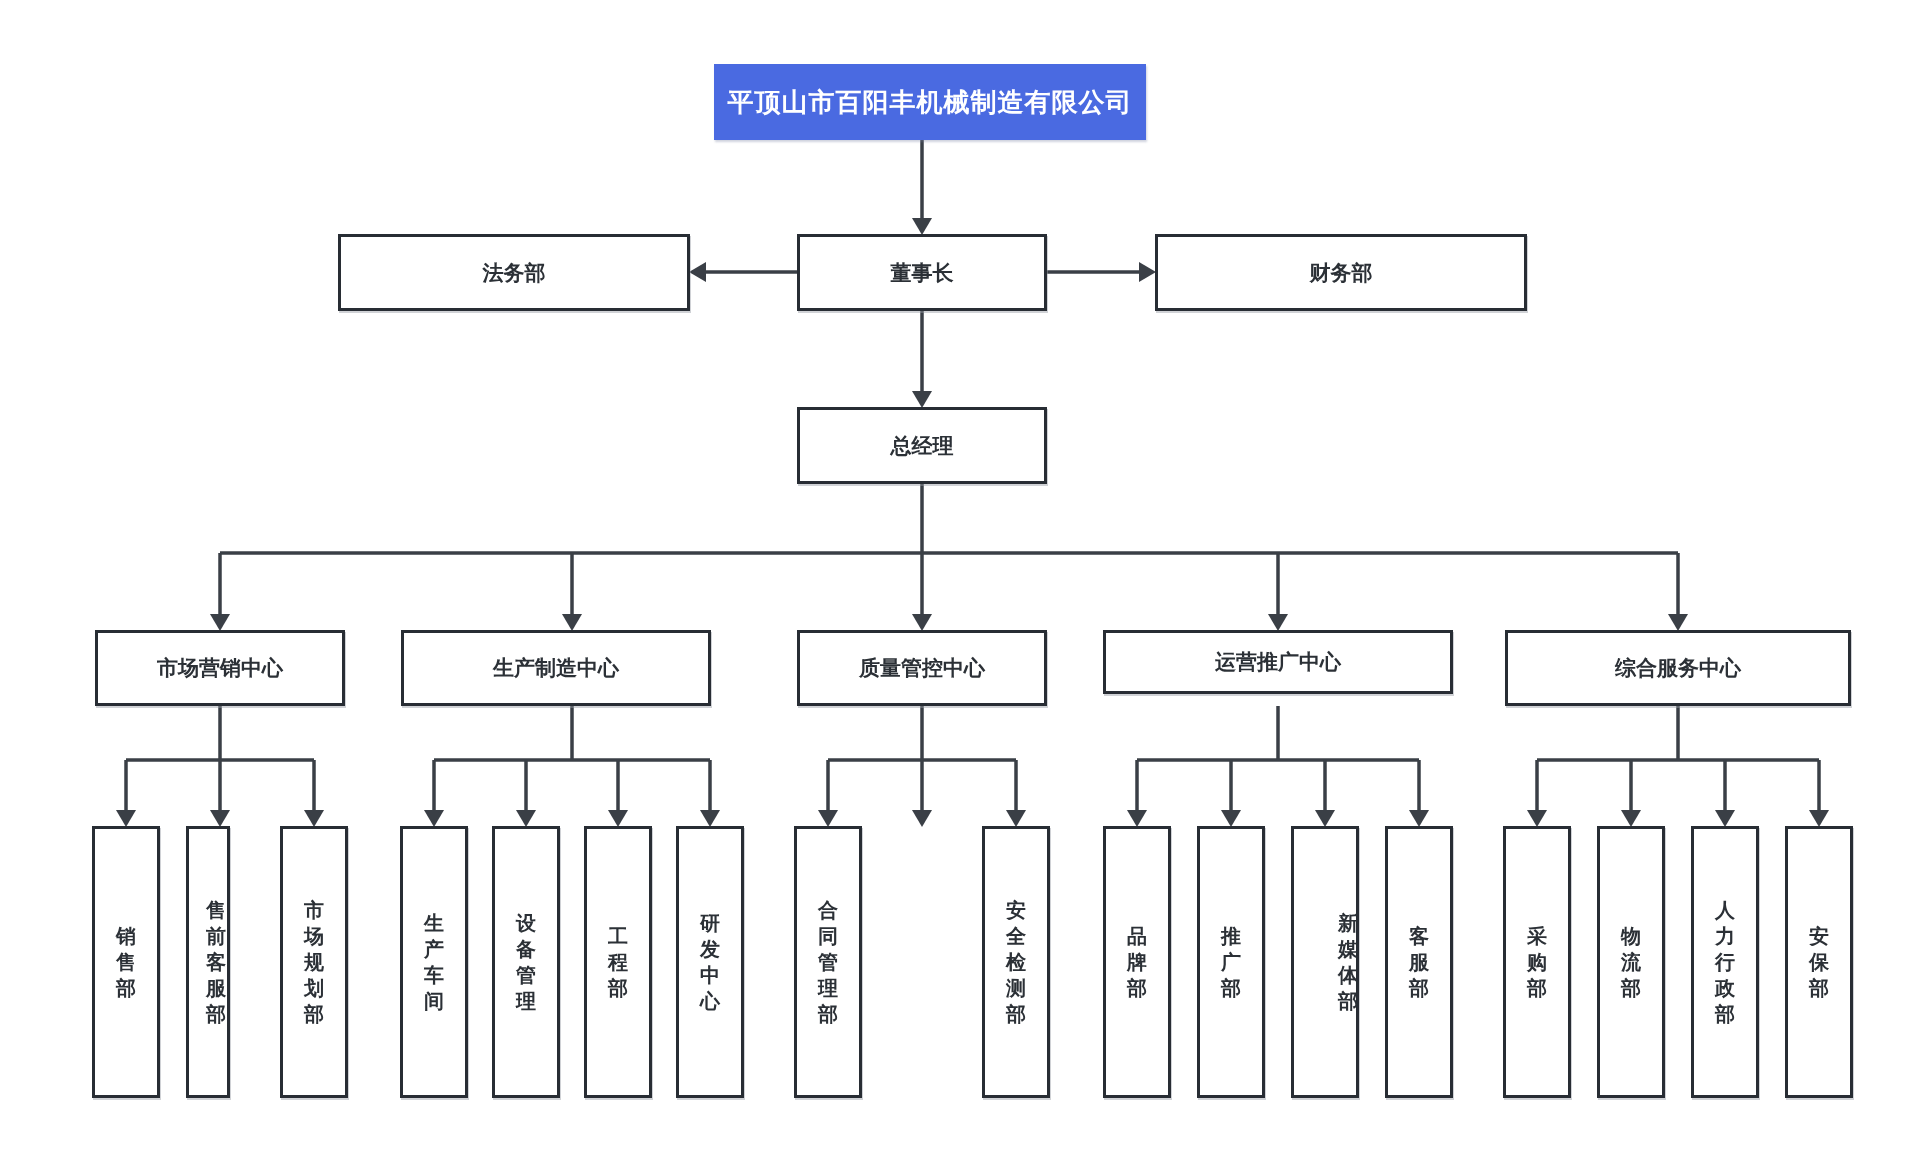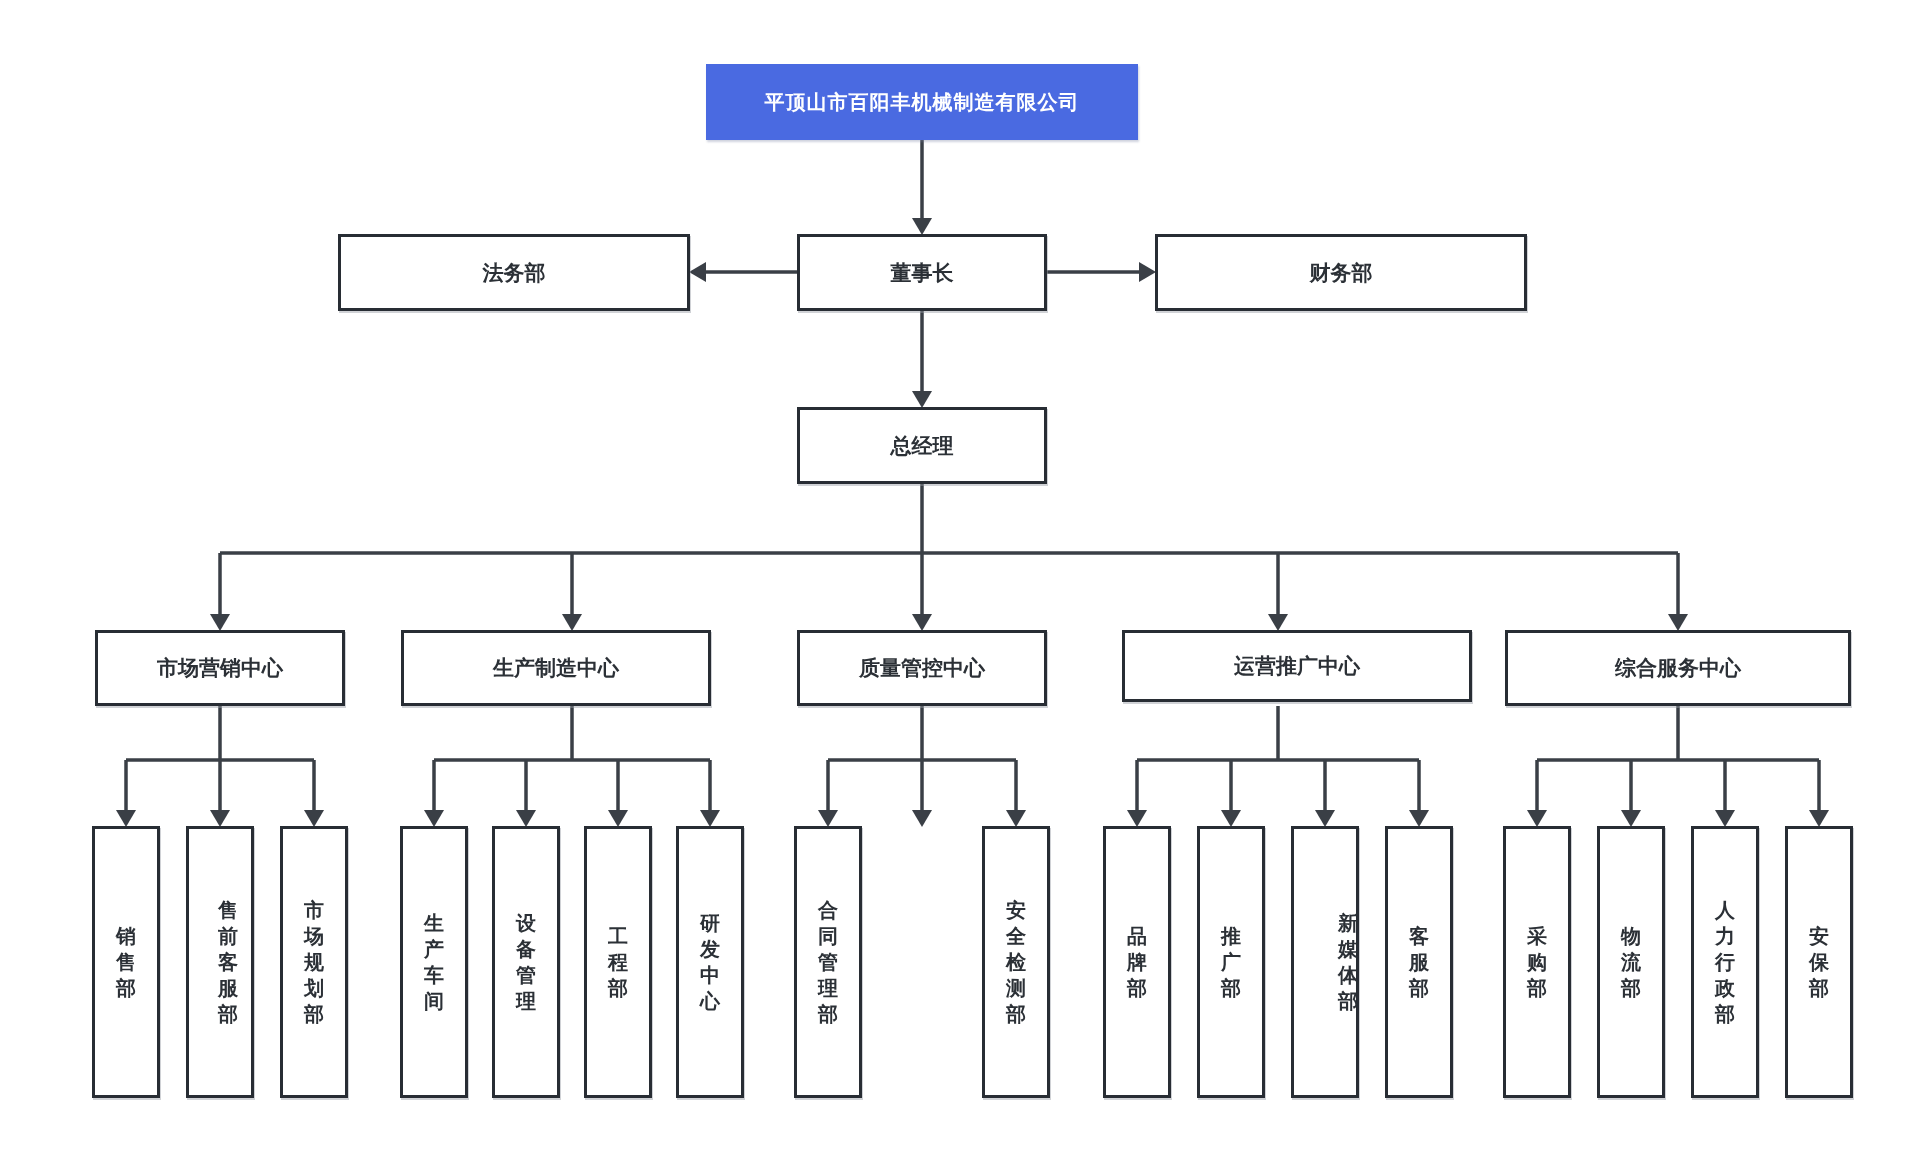--- a/index.html
+++ b/index.html
@@ -25,23 +25,24 @@
     color: var(--text, #2b3036);
     font-weight: 700;
     font-size: 21px;
     box-shadow: 1px 2px 0 rgba(150, 155, 163, 0.45);
     cursor: default;
   }
   .box.l1 {
     background: var(--accent, #4a6ae1);
     border: none;
     color: var(--title-text, #fff);
-    font-size: 20px;
+    font-size: 26px;
     letter-spacing: 1px;
     box-shadow: 1px 2px 2px rgba(120, 130, 160, 0.35);
+    margin-left: 8px;
   }
   .vtext {
     width: 1.25em;
     font-size: 20px;
     line-height: 26px;
     word-break: break-all;
     text-align: center;
   }
 </style>
 </head>
@@ -118,21 +119,21 @@
     </svg>
   <div class="box l1" id="node-company" style="left: 706px; top: 64px; width: 432px; height: 76px;">平顶山市百阳丰机械制造有限公司</div>
   <div class="box" id="node-legal" style="left: 338px; top: 234px; width: 352px; height: 77px;">法务部</div>
   <div class="box" id="node-chairman" style="left: 797px; top: 234px; width: 250px; height: 77px;">董事长</div>
   <div class="box" id="node-finance" style="left: 1155px; top: 234px; width: 372px; height: 77px;">财务部</div>
   <div class="box" id="node-gm" style="left: 797px; top: 407px; width: 250px; height: 77px;">总经理</div>
 <div class="box" style="left: 95px; top: 630px; width: 250px; height: 76px;">市场营销中心</div>
     <div class="box" style="left: 92px; top: 826px; width: 68px; height: 272px;">
       <div class="vtext">销售部</div>
     </div>
-    <div class="box" style="left: 186px; top: 826px; width: 68px; height: 272px; padding-left: 16px;">
+    <div class="box" style="left: 186px; top: 826px; width: 44px; height: 272px; padding-left: 16px;">
       <div class="vtext">售前客服部</div>
     </div>
     <div class="box" style="left: 280px; top: 826px; width: 68px; height: 272px; justify-content: center;">
       <div class="vtext">市场规划部</div>
     </div>
     <div class="box" style="left: 401px; top: 630px; width: 310px; height: 76px;">生产制造中心</div>
     <div class="box" style="left: 400px; top: 826px; width: 68px; height: 272px;">
       <div class="vtext">生产车间</div>
     </div>
     <div class="box" style="left: 492px; top: 826px; width: 68px; height: 272px;">
@@ -144,21 +145,21 @@
     <div class="box" style="left: 676px; top: 826px; width: 68px; height: 272px;">
       <div class="vtext">研发中心</div>
     </div>
     <div class="box" style="left: 797px; top: 630px; width: 250px; height: 76px;">质量管控中心</div>
     <div class="box" style="left: 794px; top: 826px; width: 68px; height: 272px;">
       <div class="vtext">合同管理部</div>
     </div>
     <div class="box" style="left: 982px; top: 826px; width: 68px; height: 272px;">
       <div class="vtext">安全检测部</div>
     </div>
-    <div class="box" style="left: 1103px; top: 630px; width: 350px; height: 72px; margin-left: 19px;">运营推广中心</div>
+    <div class="box" style="left: 1103px; top: 630px; width: 350px; height: 64px;">运营推广中心</div>
     <div class="box" style="left: 1103px; top: 826px; width: 68px; height: 272px;">
       <div class="vtext">品牌部</div>
     </div>
     <div class="box" style="left: 1197px; top: 826px; width: 68px; height: 272px;">
       <div class="vtext">推广部</div>
     </div>
     <div class="box" style="left: 1291px; top: 826px; width: 68px; height: 272px; padding-left: 46px;">
       <div class="vtext">新媒体部</div>
     </div>
     <div class="box" style="left: 1385px; top: 826px; width: 68px; height: 272px;">

